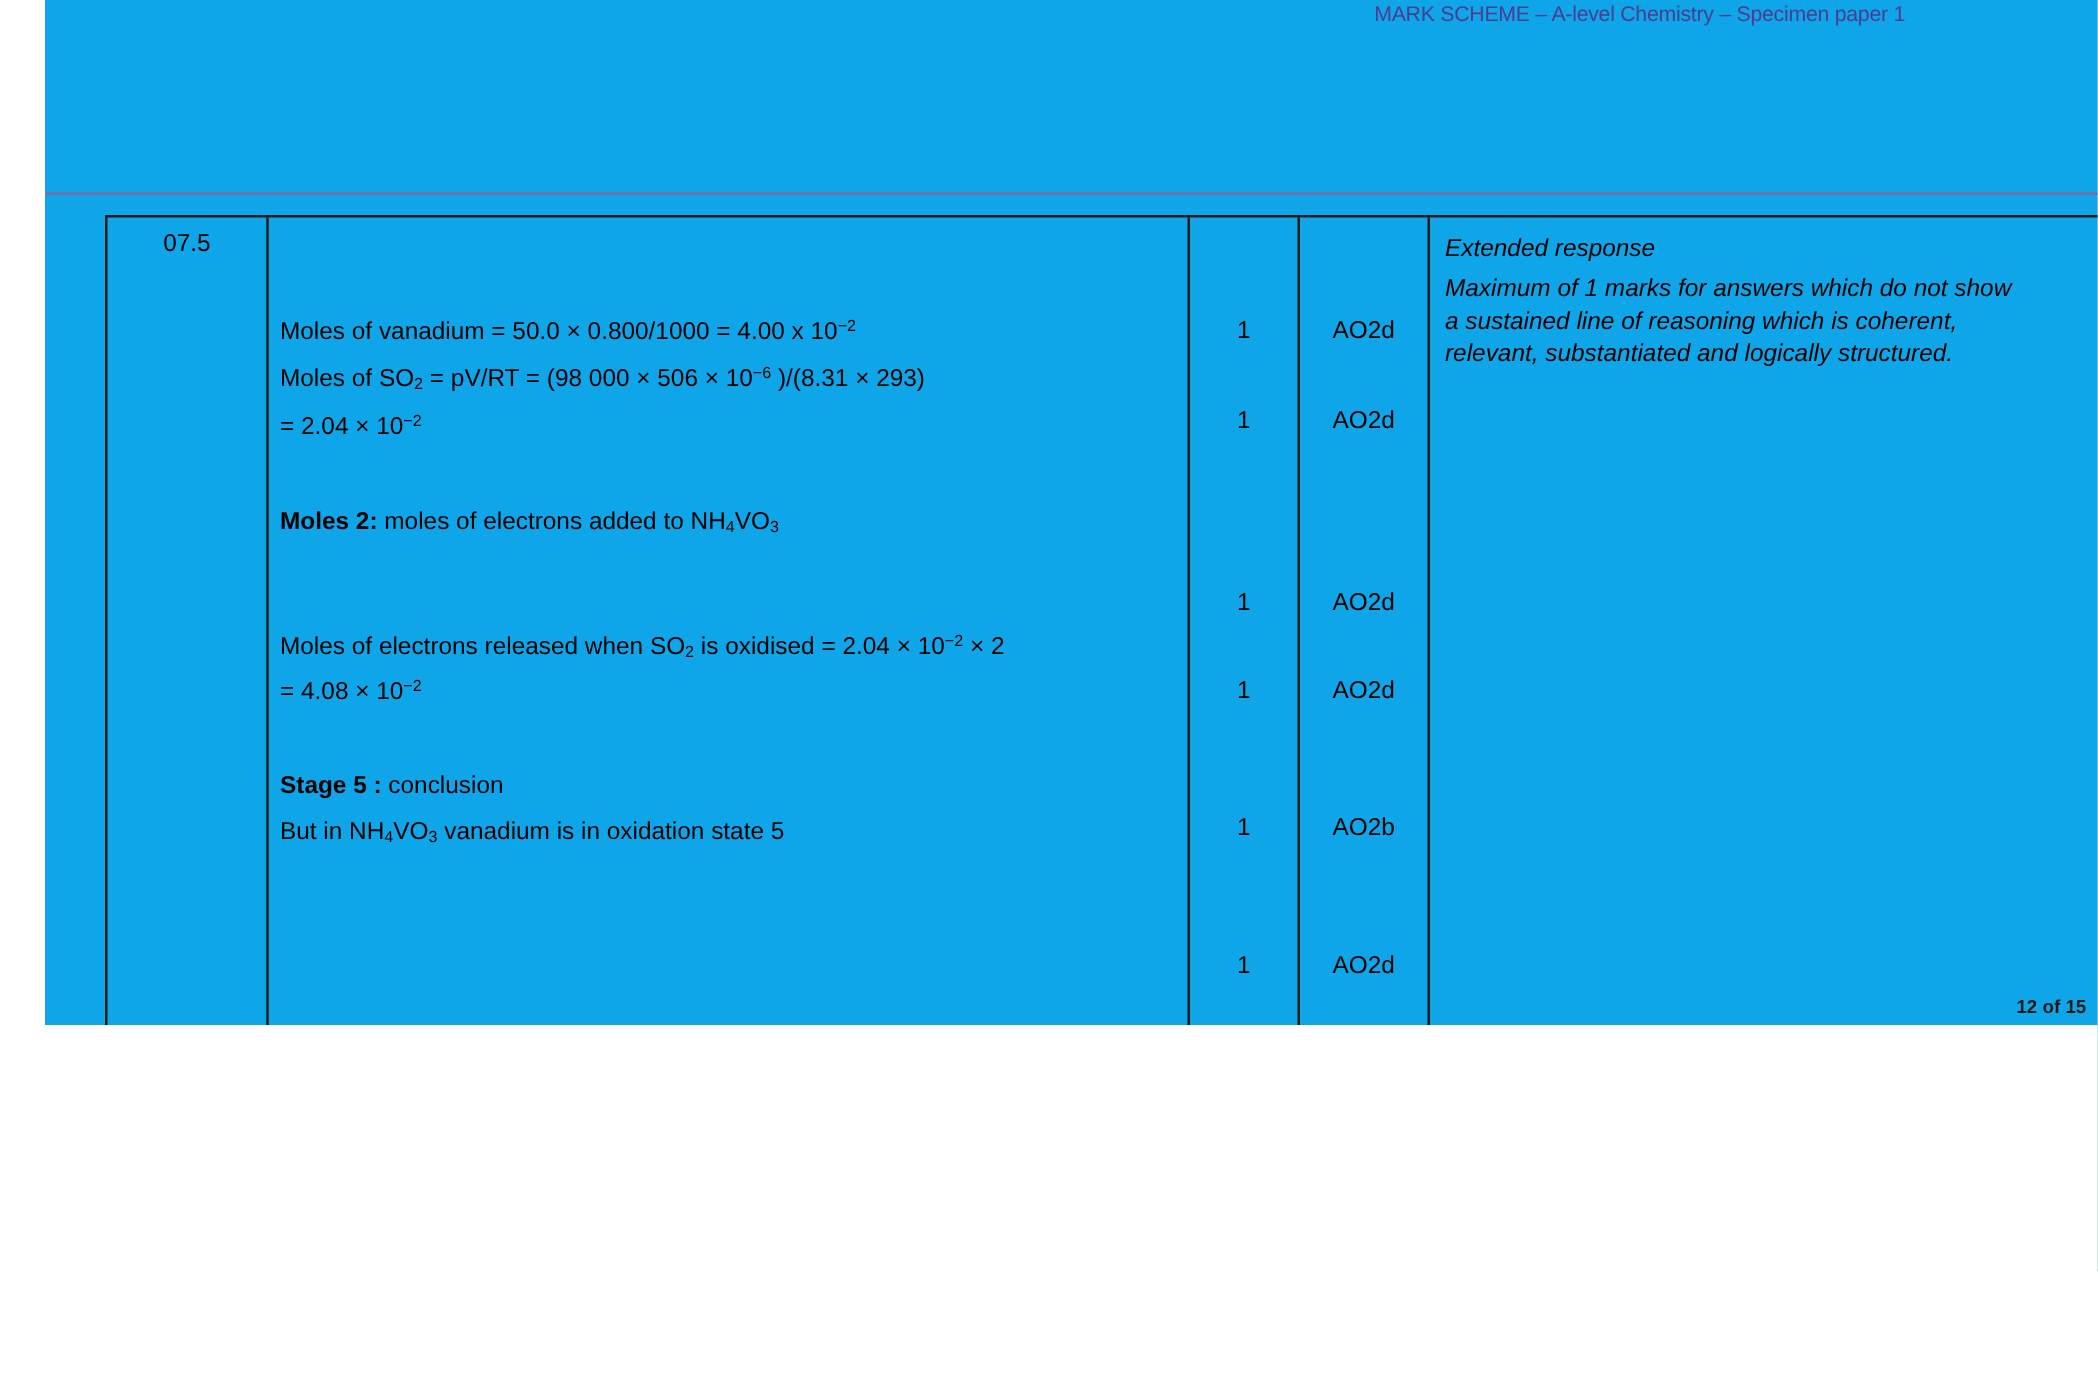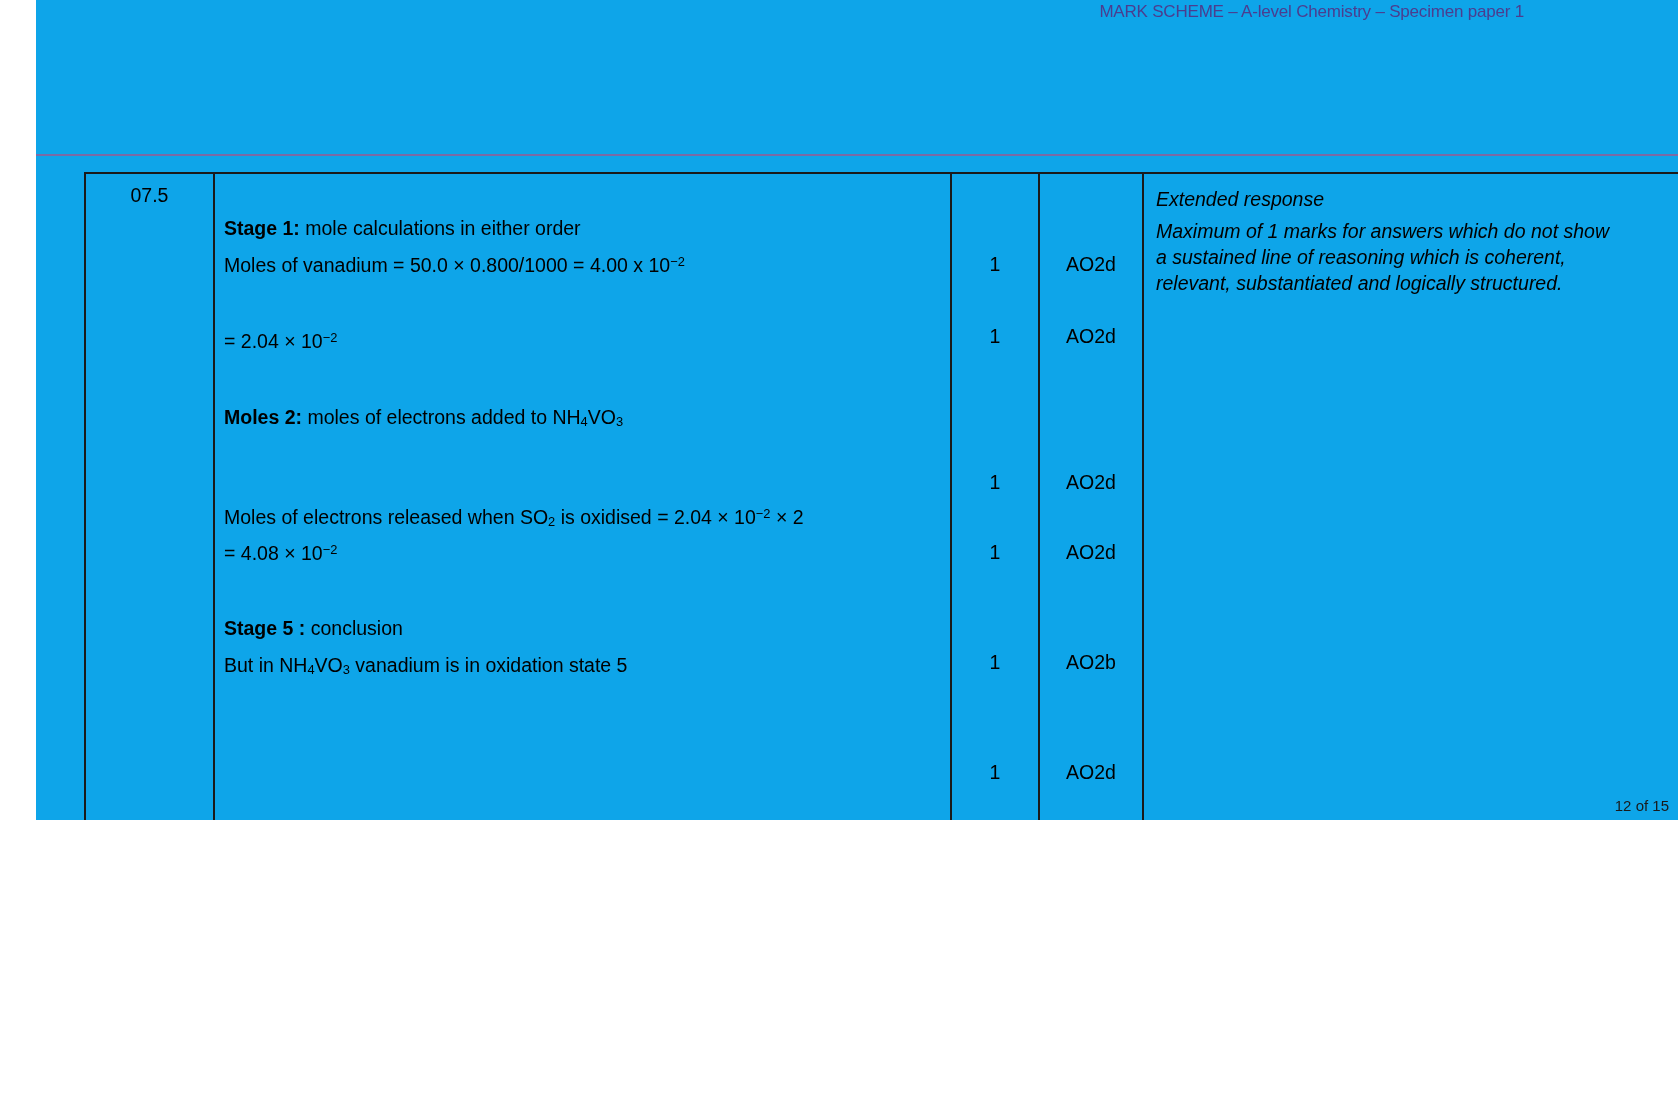--- a/index.html
+++ b/index.html
@@ -67,40 +67,40 @@
     font-size:19.5px;line-height:24px;
   }
   .comments-body{
     position:absolute;top:44px;left:12px;width:500px;
     font-size:19.5px;line-height:26px;
     white-space:pre-line;
   }
 
   .page-footer{
     position:absolute;right:45px;bottom:6px;
-    font-size:15px;color:#1a1a1a;
+    font-size:15px;color:#1a1a1a;font-weight:bold;
   }
 </style>
 </head>
 <body>
 
 <div class="page">
 
   <span class="header-title">MARK SCHEME – A-level Chemistry – Specimen paper 1</span>
   <div class="rule"></div>
 
   <div class="markscheme-table">
 
     <div class="col col-q">
       <div class="qnum">07.5</div>
     </div>
 
     <div class="col col-answer">
-      <div class="answer-line" style="top:41px"><b>Stage 1:</b> mole calculations in either order</div>
       <div class="answer-line" style="top:78px">Moles of vanadium = 50.0 × 0.800/1000 = 4.00 x 10<sup>−2</sup></div>
+      <div class="answer-line" style="top:116px">Moles of SO<sub>2</sub> = pV/RT = (98 000 × 506 × 10<sup>−6</sup> )/(8.31 × 293)</div>
       <div class="answer-line" style="top:154px">= 2.04 × 10<sup>−2</sup></div>
       <div class="answer-line" style="top:230px"><b>Moles 2:</b> moles of electrons added to NH<sub>4</sub>VO<sub>3</sub></div>
       <div class="answer-line" style="top:330px">Moles of electrons released when SO<sub>2</sub> is oxidised = 2.04 × 10<sup>−2</sup> × 2</div>
       <div class="answer-line" style="top:366px">= 4.08 × 10<sup>−2</sup></div>
       <div class="answer-line" style="top:441px"><b>Stage 5 :</b> conclusion</div>
       <div class="answer-line" style="top:478px">But in NH<sub>4</sub>VO<sub>3</sub> vanadium is in oxidation state 5</div>
     </div>
 
     <div class="col col-marks">
       <div class="mark-cell t0">1</div>

